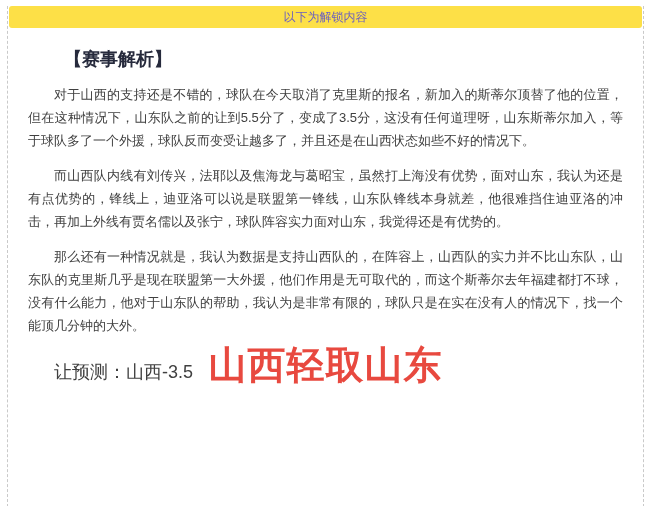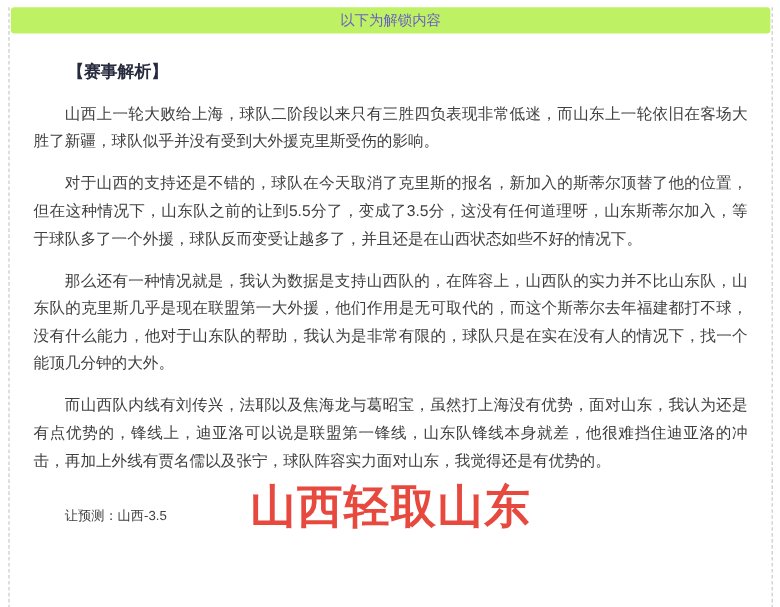--- a/index.html
+++ b/index.html
@@ -18,37 +18,37 @@
     margin-right: 6px;
     height: 506px;
     border-left: 1px dashed #c9c9c9;
     border-right: 1px dashed #c9c9c9;
     background: #ffffff;
   }
   .banner {
     margin: 6px 1px 0 1px;
     height: 22px;
     line-height: 22px;
-    background: #bef264;
+    background: #fde047;
     color: #6a5fc0;
     font-size: 12px;
     text-align: center;
     border-radius: 3px;
   }
   .content {
     padding: 0 20px;
     color: #404040;
     font-size: 13px;
     line-height: 23px;
   }
   .section-heading {
     margin-top: 20px;
     text-indent: 2em;
     font-weight: bold;
-    font-size: 14px;
+    font-size: 18px;
     color: #262a3c;
     line-height: 23px;
   }
   .content p {
     margin: 12px 0 0 0;
     text-indent: 2em;
     text-align: justify;
   }
   .prediction-row {
     position: relative;
@@ -61,43 +61,42 @@
     font-weight: bold;
     line-height: 48px;
     color: #e8493f;
     letter-spacing: 1px;
     white-space: nowrap;
   }
   .prediction-label {
     position: absolute;
     left: 26px;
     bottom: 9px;
-    font-size: 11px;
+    font-size: 18px;
     color: #404040;
     line-height: 16px;
   }
 </style>
 </head>
 <body>
 
 <div class="page">
 
   <div class="banner">以下为解锁内容</div>
 
   <div class="content">
 
     <div class="section-heading">【赛事解析】</div>
 
-    <p>山西上一轮大败给上海，球队二阶段以来只有三胜四负表现非常低迷，而山东上一轮依旧在客场大胜了新疆，球队似乎并没有受到大外援克里斯受伤的影响。</p>
 
     <p>对于山西的支持还是不错的，球队在今天取消了克里斯的报名，新加入的斯蒂尔顶替了他的位置，但在这种情况下，山东队之前的让到5.5分了，变成了3.5分，这没有任何道理呀，山东斯蒂尔加入，等于球队多了一个外援，球队反而变受让越多了，并且还是在山西状态如些不好的情况下。</p>
 
+    <p>而山西队内线有刘传兴，法耶以及焦海龙与葛昭宝，虽然打上海没有优势，面对山东，我认为还是有点优势的，锋线上，迪亚洛可以说是联盟第一锋线，山东队锋线本身就差，他很难挡住迪亚洛的冲击，再加上外线有贾名儒以及张宁，球队阵容实力面对山东，我觉得还是有优势的。</p>
+
     <p>那么还有一种情况就是，我认为数据是支持山西队的，在阵容上，山西队的实力并不比山东队，山东队的克里斯几乎是现在联盟第一大外援，他们作用是无可取代的，而这个斯蒂尔去年福建都打不球，没有什么能力，他对于山东队的帮助，我认为是非常有限的，球队只是在实在没有人的情况下，找一个能顶几分钟的大外。</p>
-
-    <p>而山西队内线有刘传兴，法耶以及焦海龙与葛昭宝，虽然打上海没有优势，面对山东，我认为还是有点优势的，锋线上，迪亚洛可以说是联盟第一锋线，山东队锋线本身就差，他很难挡住迪亚洛的冲击，再加上外线有贾名儒以及张宁，球队阵容实力面对山东，我觉得还是有优势的。</p>
 
 
     <div class="prediction-row">
       <div class="verdict">山西轻取山东</div>
       <span class="prediction-label">让预测：山西-3.5</span>
     </div>
 
   </div>
 </div>
 

